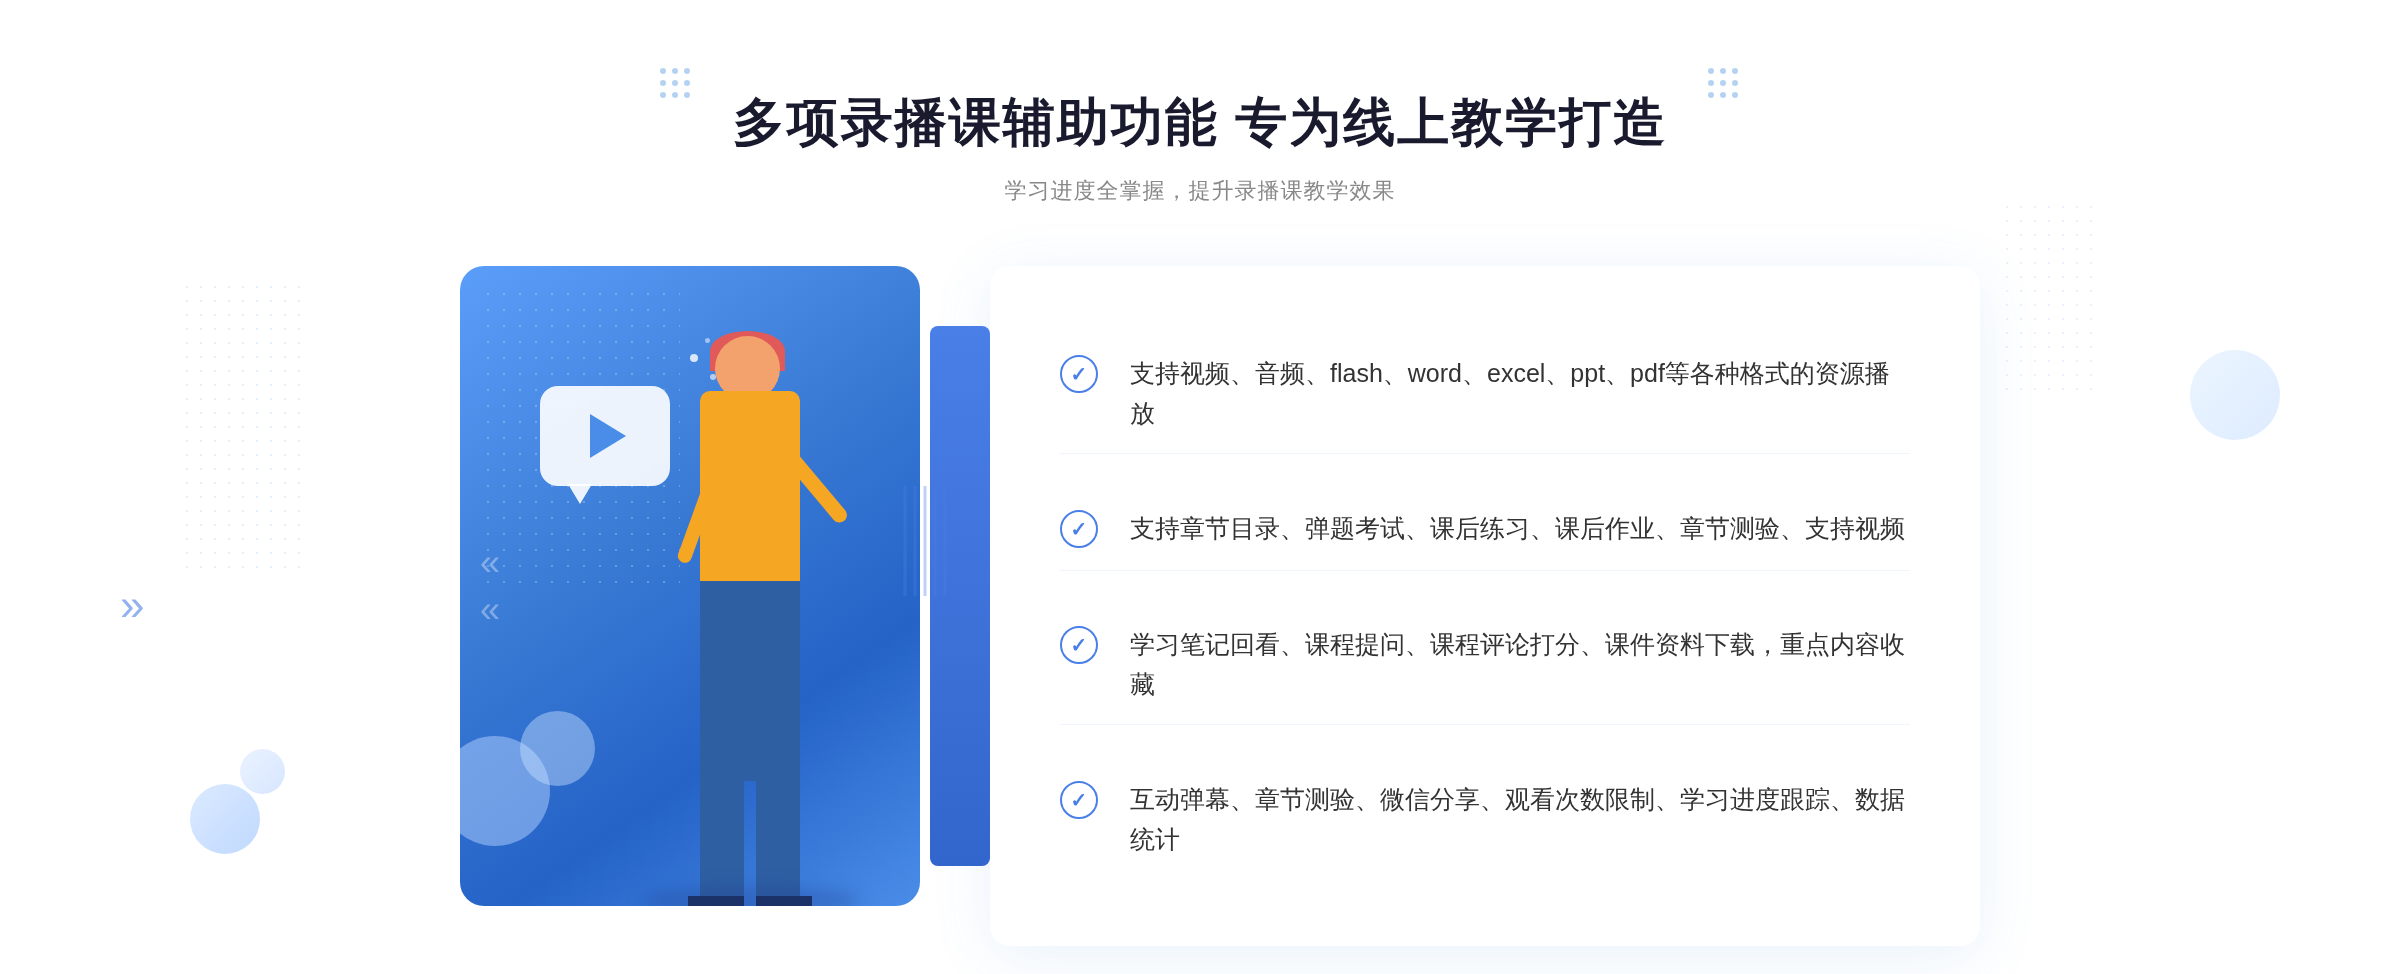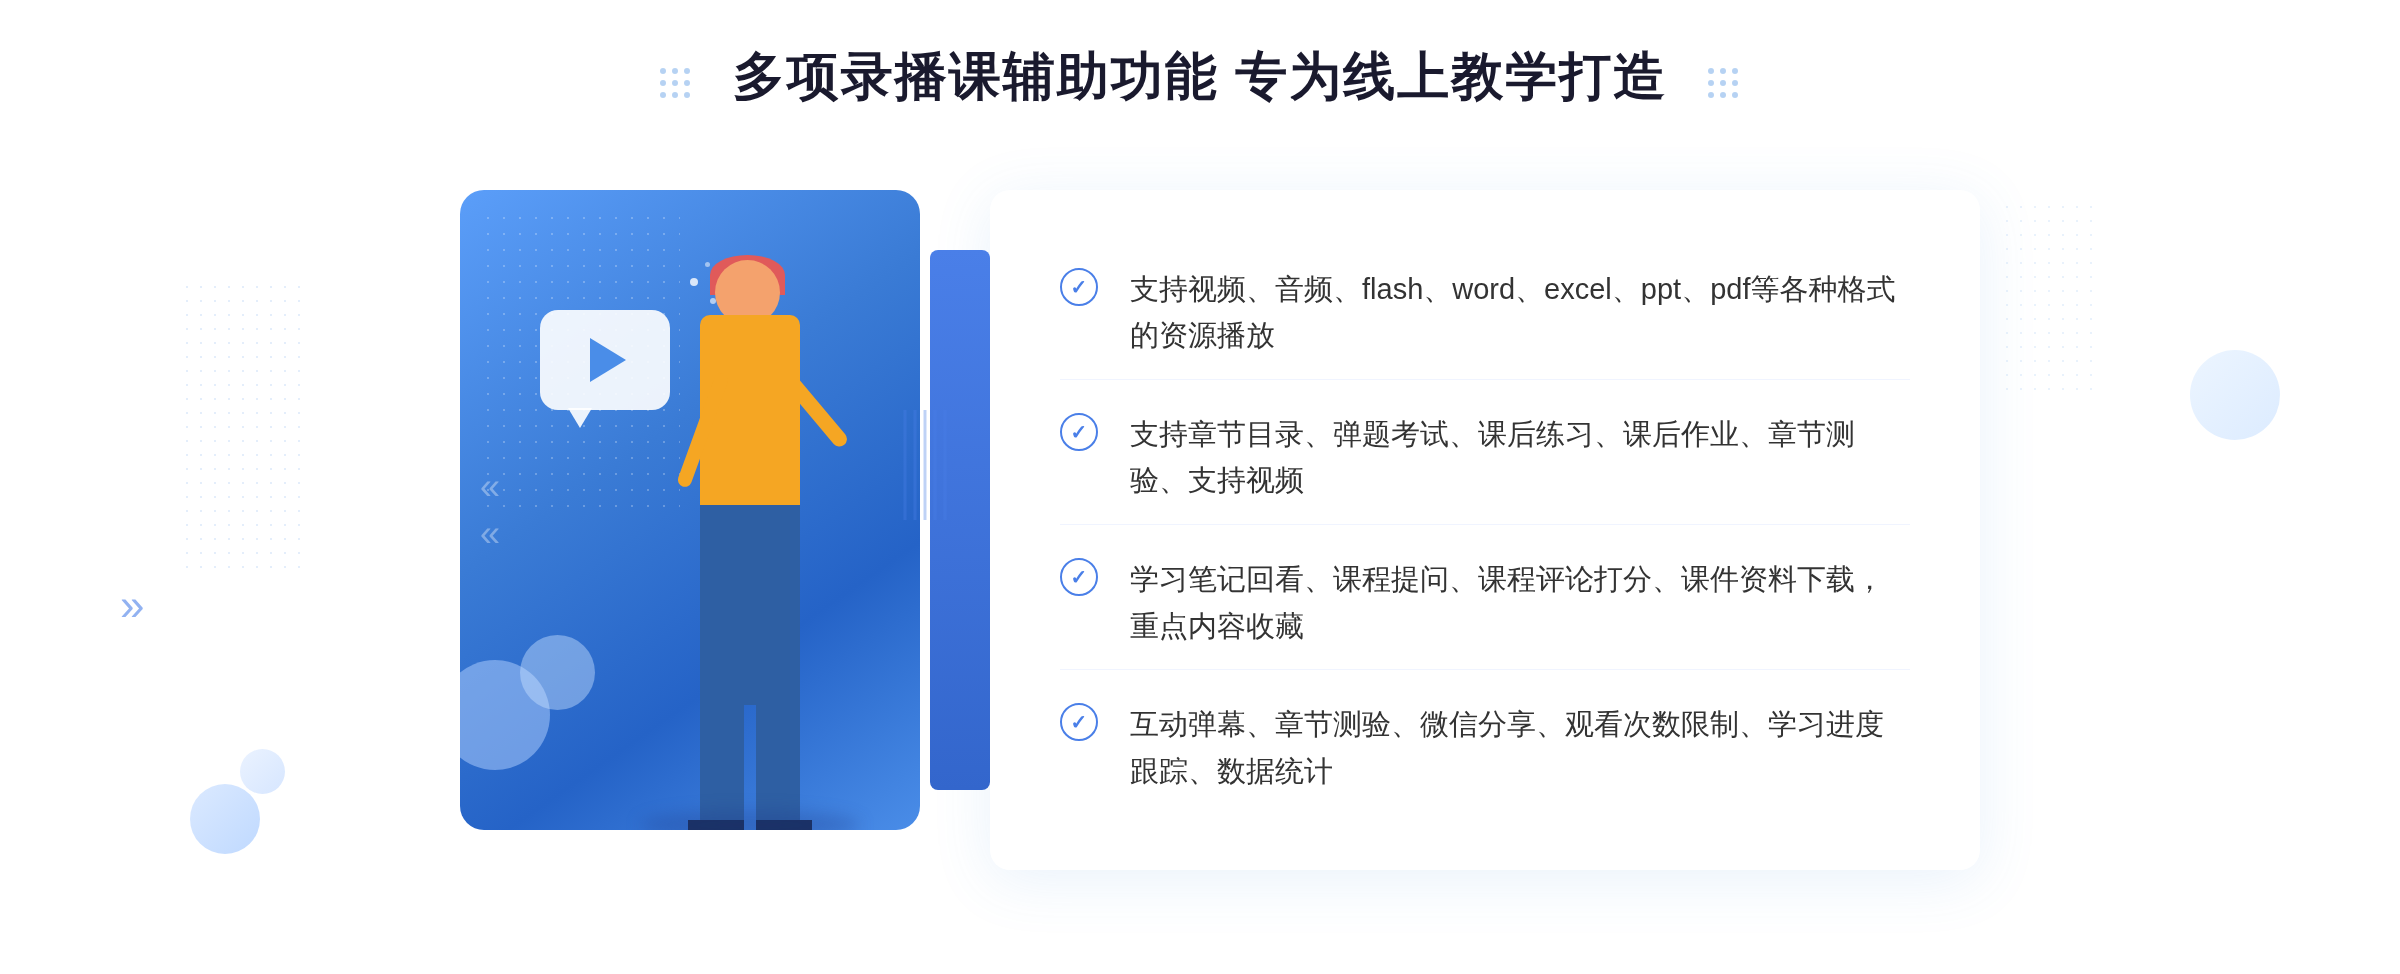--- a/index.html
+++ b/index.html
@@ -16,21 +16,21 @@
       overflow: hidden;
       position: relative;
     }
 
     .page-wrapper {
       width: 100%;
       height: 100%;
       display: flex;
       flex-direction: column;
       align-items: center;
-      padding-top: 42px;
+      padding-top: 88px;
       position: relative;
     }
 
     
     .dots-left {
       position: absolute;
       left: 180px;
       top: 280px;
       width: 120px;
       height: 300px;
@@ -367,21 +367,21 @@
     }
 
     .check-mark {
       color: #4a7fe8;
       font-size: 20px;
       font-weight: 700;
       line-height: 1;
     }
 
     .feature-text {
-      font-size: 29px;
+      font-size: 25px;
       color: #333333;
       line-height: 1.6;
       font-weight: 400;
     }
 
     
     .outer-deco-left {
       position: absolute;
       left: 120px;
       top: 580px;
@@ -453,20 +453,21 @@
     <div class="dot-item"></div>
       <div class="dot-item"></div>
       <div class="dot-item"></div>
     <div class="dot-item"></div>
       <div class="dot-item"></div>
       <div class="dot-item"></div>
   </div>
 
   <div class="header-section">
     <h1 class="main-title">多项录播课辅助功能 专为线上教学打造</h1>
+    <p class="sub-title">学习进度全掌握，提升录播课教学效果</p>
   </div>
 
   <div class="content-section">
 
     <div class="illustration-area">
 
       <div class="illus-card">
 
         <div class="card-dots"></div>
 

